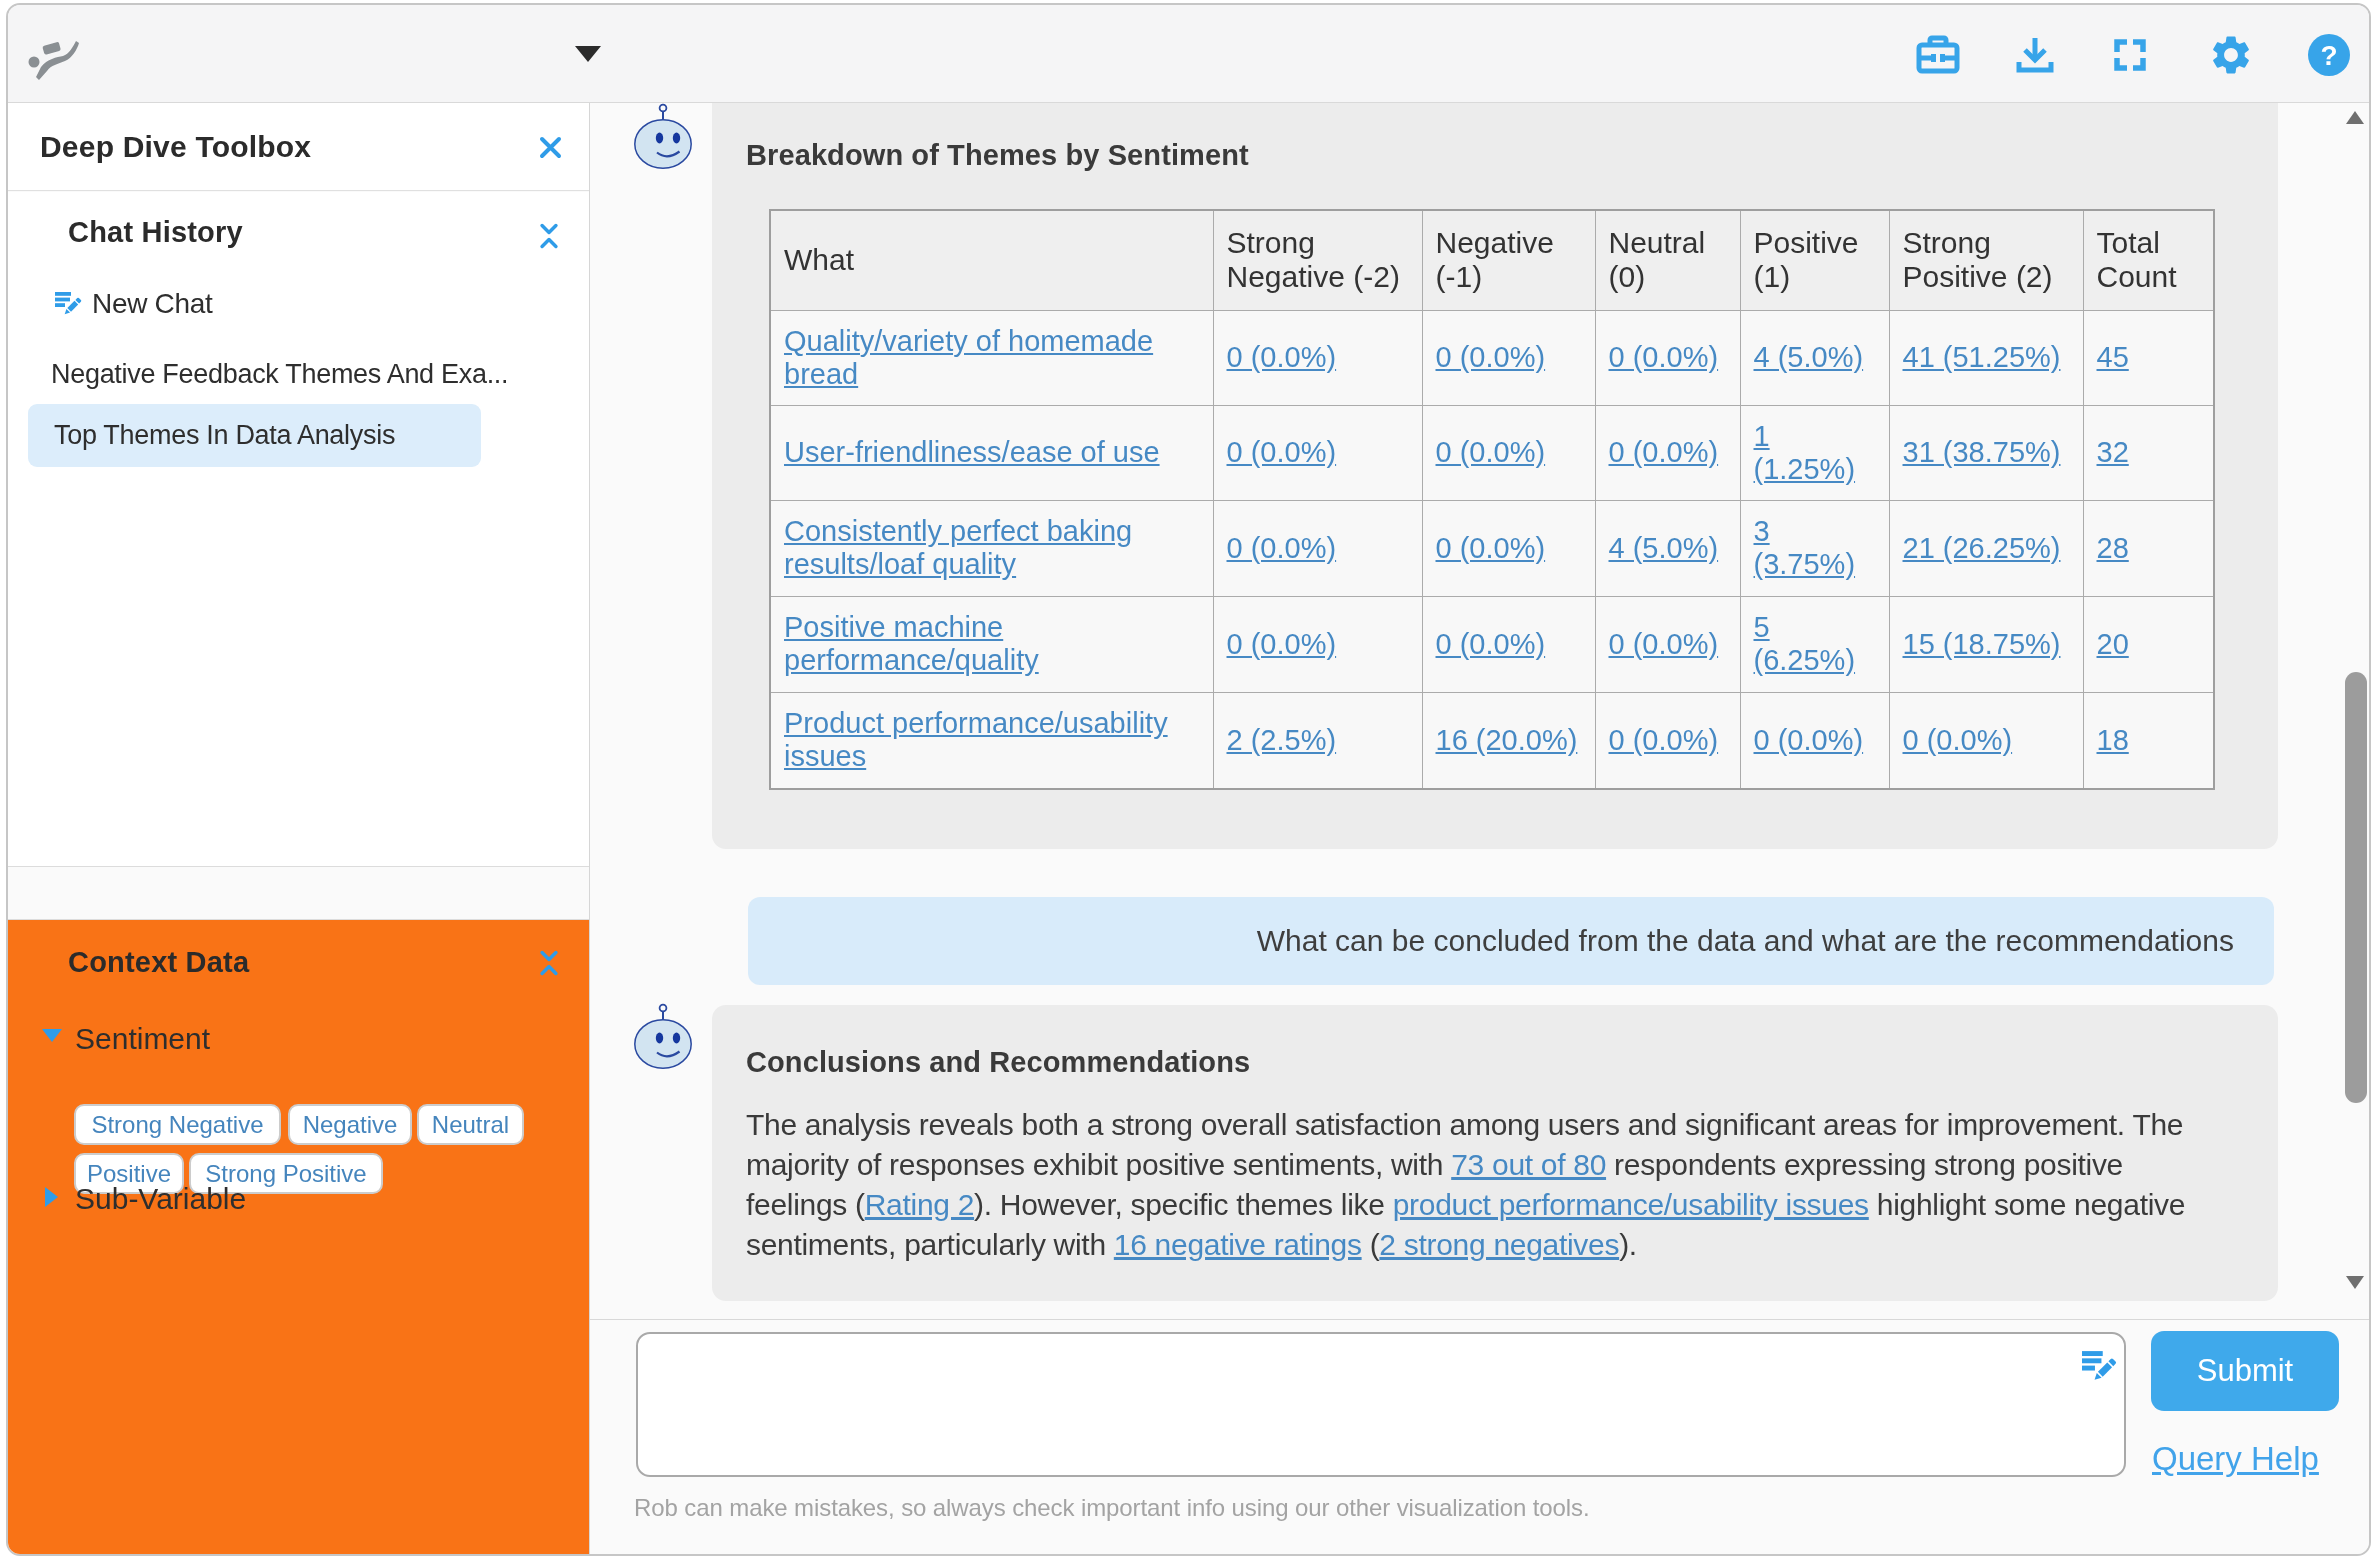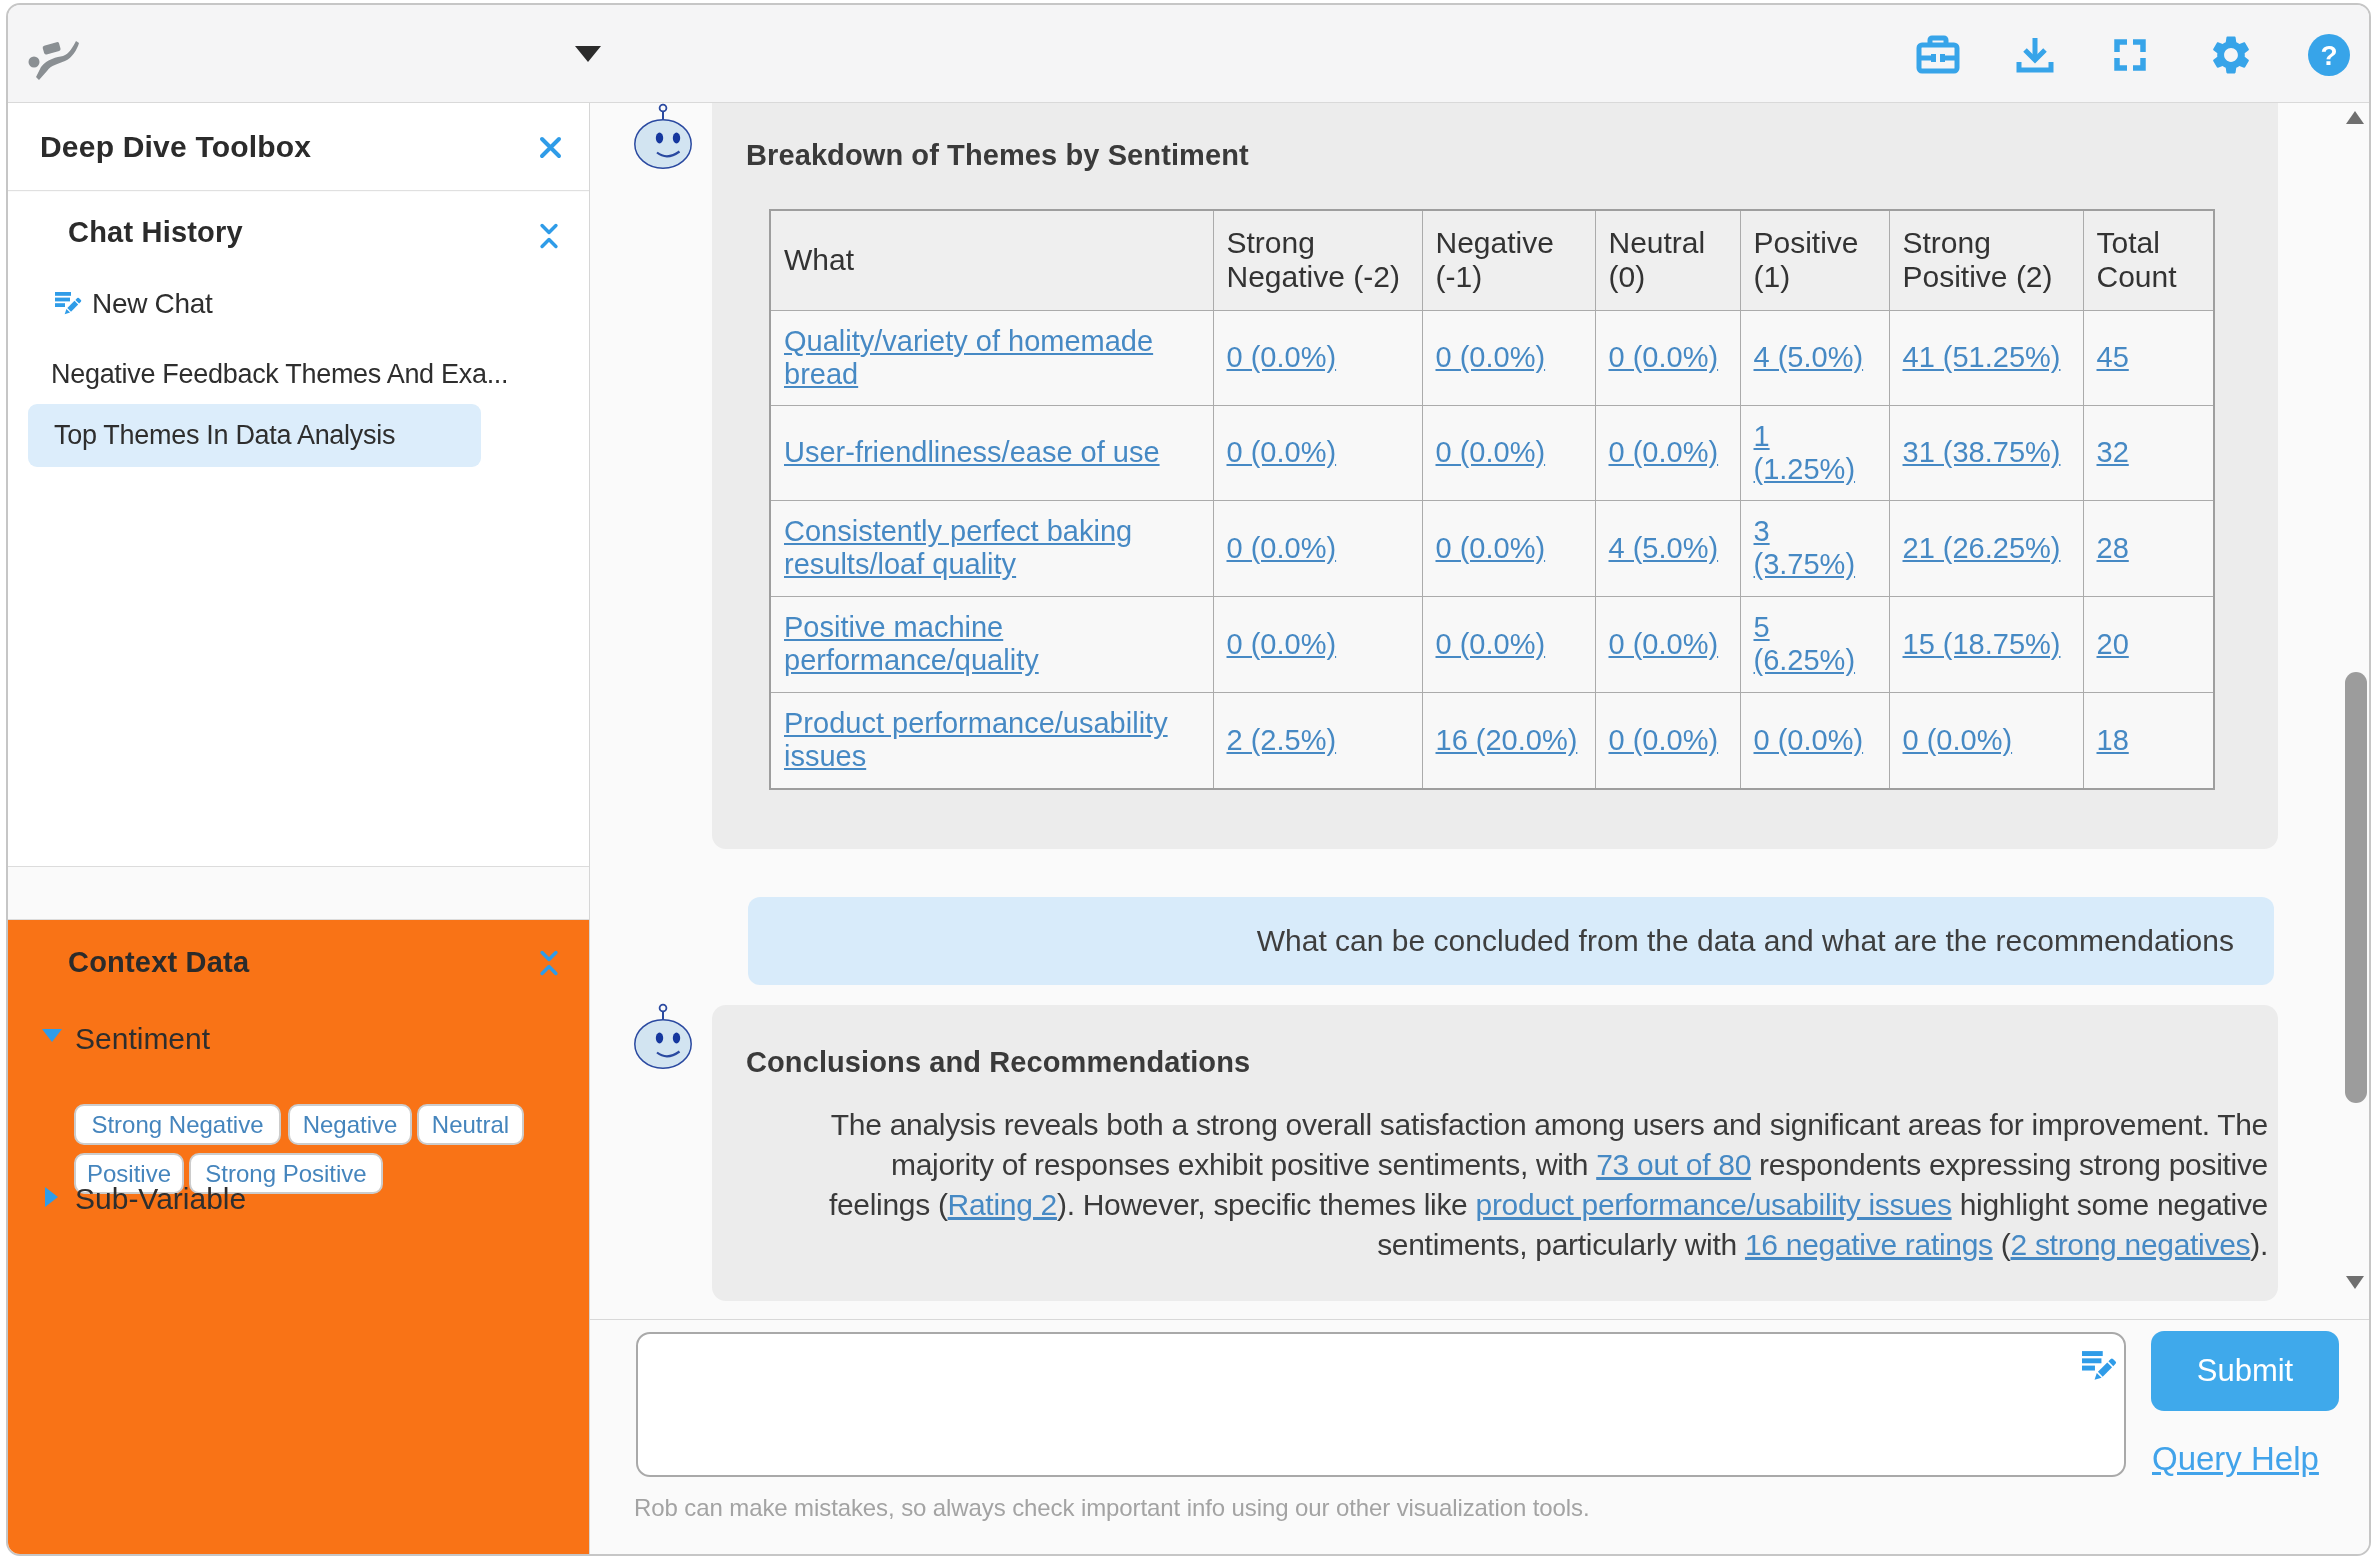--- a/index.html
+++ b/index.html
@@ -44,21 +44,21 @@
 .footline { position:absolute; left:0px; top:1216px; width:1779px; height:0px; border-top:1px solid #d8d8d8; }
 .inputbox { position:absolute; left:46px; top:1229px; width:1490px; height:145px; background:#fff; border:2px solid #a9a9a9; border-radius:14px; }
 .submit { position:absolute; left:1561px; top:1228px; width:188px; height:80px; background:#3fa9eb; border-radius:13px;
   color:#fff; font-size:31px; text-align:center; line-height:80px; }
 .qhelp { position:absolute; left:1562px; top:1337px; font-size:33px; color:#41a3ea; text-decoration:underline; }
 .disc { position:absolute; left:44px; top:1391px; font-size:24px; letter-spacing:-0.1px; color:#a3a3a3; }
 
 .thumb { position:absolute; left:1755px; top:569px; width:22px; height:431px; border-radius:11px; background:#9c9c9c; }
 .sarr-u { position:absolute; left:1756px; top:8px; width:0; height:0; border-left:9px solid transparent; border-right:9px solid transparent; border-bottom:13px solid #6f6f6f; }
 .sarr-d { position:absolute; left:1756px; top:1173px; width:0; height:0; border-left:9px solid transparent; border-right:9px solid transparent; border-top:13px solid #6f6f6f; }
-.para { position:absolute; left:34px; top:100px; width:1522px; font-size:30px; line-height:40px; color:#3a3a3a; letter-spacing:-0.3px;text-align:right; }
+.para { position:absolute; left:34px; top:100px; width:1522px; font-size:30px; line-height:40px; color:#3a3a3a; letter-spacing:-0.3px; }
 </style>
 </head>
 <body>
 <div class="frame">
 
   <div class="header">
     <svg class="abs" style="left:19px;top:26px" width="54" height="54" viewBox="0 0 54 54">
       <g fill="#8a8f93">
         <circle cx="7" cy="31" r="5.5"></circle>
         <rect x="16" y="13" width="17" height="9" rx="2" transform="rotate(-16 24 17)"></rect>

